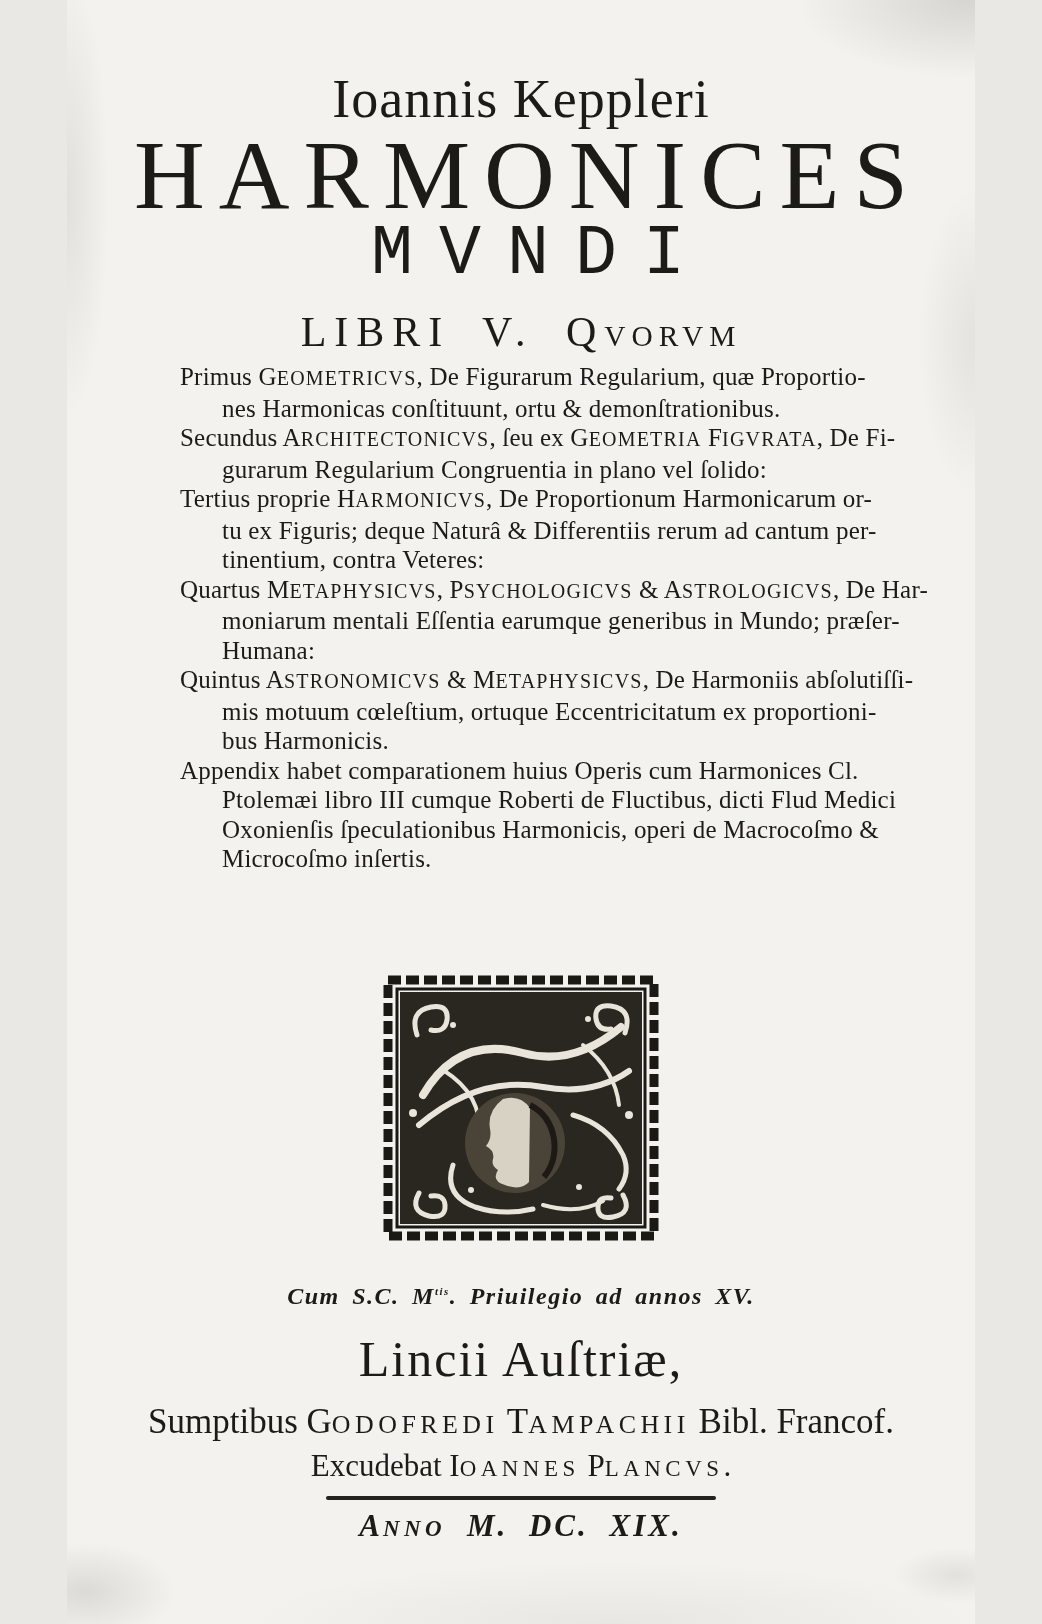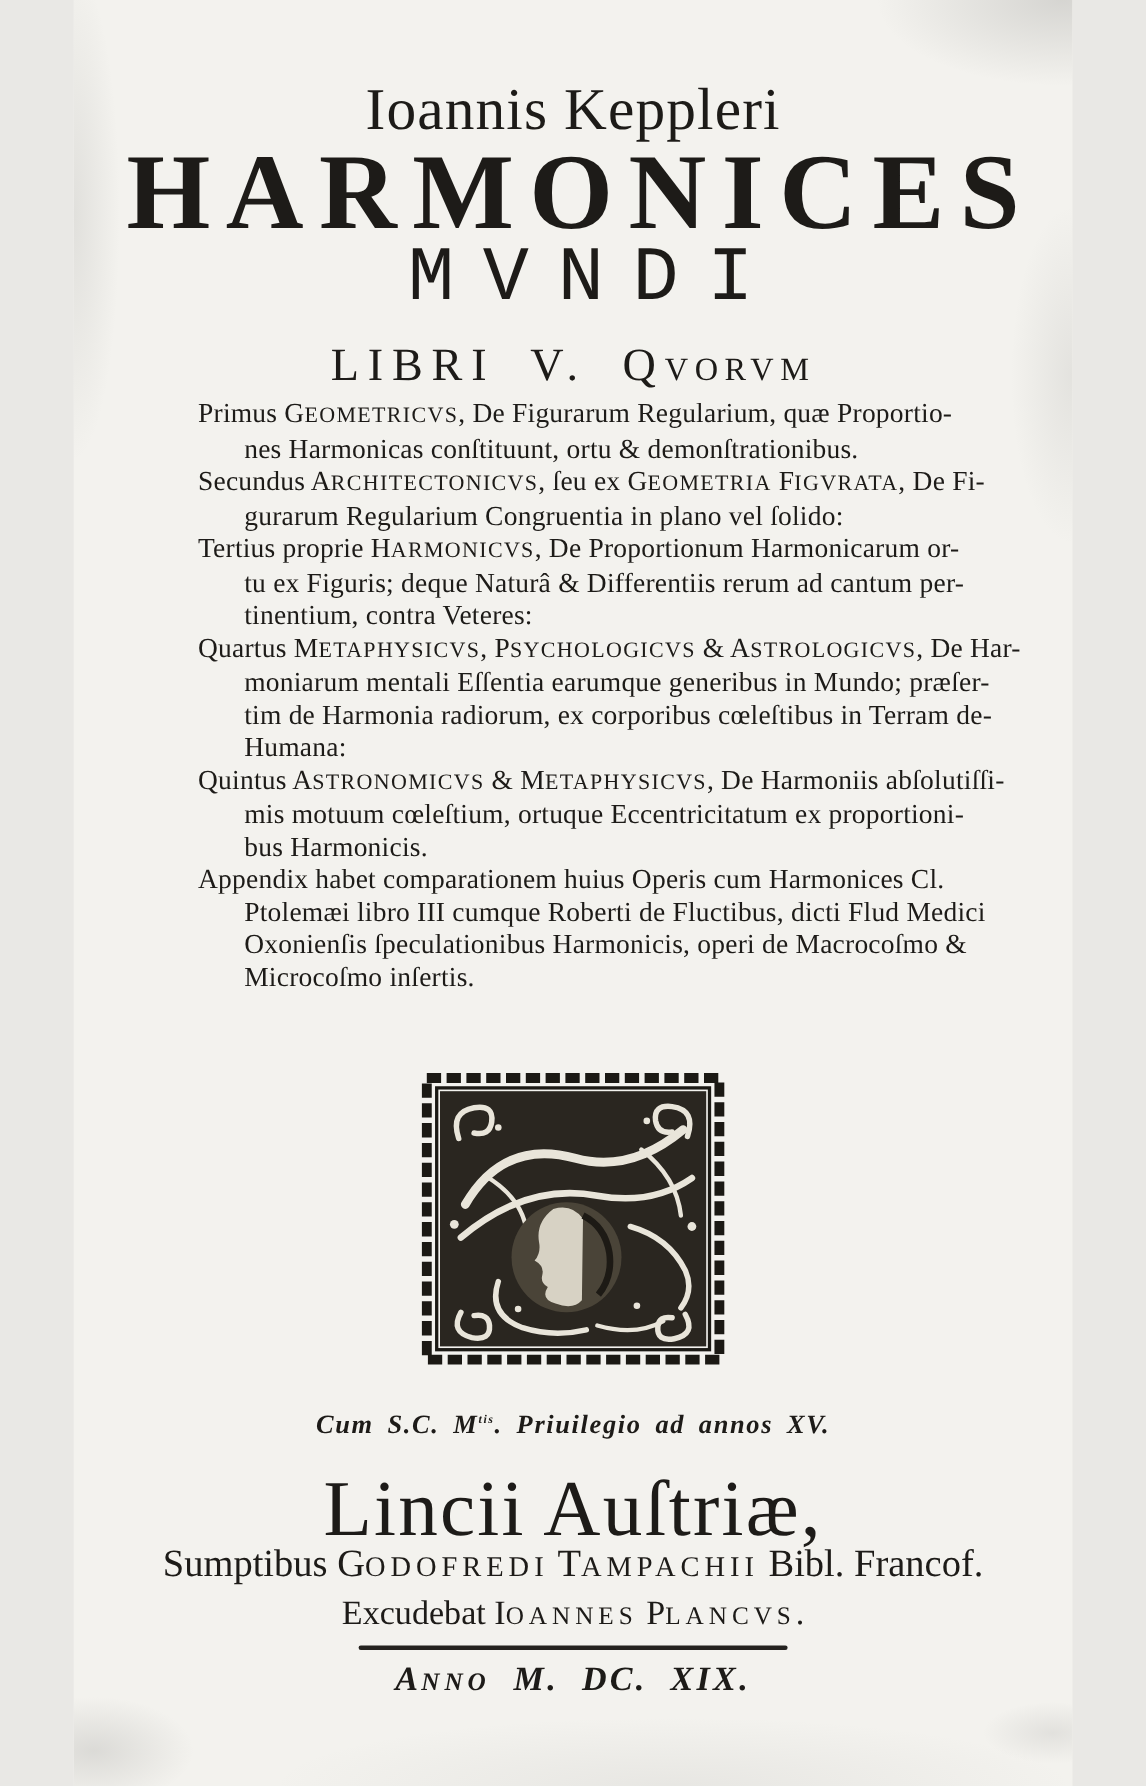--- a/index.html
+++ b/index.html
@@ -18,35 +18,35 @@
     background:
       radial-gradient(ellipse 260px 120px at 99% 0%, rgba(110,110,108,.22), transparent 65%),
       radial-gradient(ellipse 60px 320px at 0% 12%, rgba(120,120,118,.15), transparent 70%),
       radial-gradient(ellipse 130px 70px at 2% 98%, rgba(110,110,108,.18), transparent 70%),
       radial-gradient(ellipse 520px 90px at 60% 100%, rgba(130,130,128,.10), transparent 70%),
       radial-gradient(ellipse 80px 220px at 100% 21%, rgba(120,120,118,.13), transparent 70%),
       radial-gradient(ellipse 90px 40px at 98% 97%, rgba(120,120,118,.14), transparent 70%);
   }
   .centered { position: absolute; left: 0; right: 0; text-align: center; white-space: nowrap; }
   .author   { top: 68px;  font-size: 54px; letter-spacing: 1px; }
-  .t1       { top: 126px; font-size: 98px; letter-spacing: 14px; padding-left: 14px; font-weight: bold; margin: 0; line-height: 1; }
+  .t1       { top: 126px; font-size: 98px; letter-spacing: 14px; padding-left: 14px; font-weight: normal; margin: 0; line-height: 1; }
   .t2       { top: 220px; font-size: 70px; letter-spacing: 26px; padding-left: 40px; line-height: 1; font-family: Liberation Mono, monospace; }
   .libri    { top: 308px; font-size: 42px; letter-spacing: 8px; word-spacing: 14px; }
   .sc2      { font-size: 0.70em; letter-spacing: 6px; }
   .body-block { position: absolute; left: 113px; top: 362px; width: 826px; }
   .bline  { font-size: 25px; line-height: 29.5px; letter-spacing: 0.2px; white-space: nowrap; }
   .cont   { padding-left: 42px; }
   .sc     { font-size: 0.80em; letter-spacing: 1.2px; text-align: right; }
   .ornament { position: absolute; left: 50%; transform: translateX(-50%); top: 975px; }
   .privilege {
     top: 1283px; font-style: italic; font-weight: 700;
     font-size: 24px; letter-spacing: 1.5px; word-spacing: 5px;
   }
   .privilege sup { font-size: 0.45em; }
-  .place    { top: 1330px; font-size: 72px; letter-spacing: 2px; }
+  .place    { top: 1330px; font-size: 50px; letter-spacing: 2px; }
   .publisher{ top: 1402px; font-size: 35px; text-align: center; }
   .printer  { top: 1448px; font-size: 31px; }
   .scb      { font-size: 0.74em; letter-spacing: 4.5px; }
   .rule {
     position: absolute; left: 50%; transform: translateX(-50%);
     top: 1496px; width: 390px; height: 4px;
     background: #24221f; border-radius: 2px;
   }
   .anno {
     top: 1508px; font-style: italic; font-weight: 700;
@@ -70,21 +70,20 @@
   <div class="body-block">
     <div class="bline">Primus G<span class="sc">EOMETRICVS</span>, De Figurarum Regularium, quæ Proportio-</div>
     <div class="bline cont">nes Harmonicas conſtituunt, ortu &amp; demonſtrationibus.</div>
     <div class="bline">Secundus A<span class="sc">RCHITECTONICVS</span>, ſeu ex G<span class="sc">EOMETRIA</span> F<span class="sc">IGVRATA</span>, De Fi-</div>
     <div class="bline cont">gurarum Regularium Congruentia in plano vel ſolido:</div>
     <div class="bline">Tertius proprie H<span class="sc">ARMONICVS</span>, De Proportionum Harmonicarum or-</div>
     <div class="bline cont">tu ex Figuris; deque Naturâ &amp; Differentiis rerum ad cantum per-</div>
     <div class="bline cont">tinentium, contra Veteres:</div>
     <div class="bline">Quartus M<span class="sc">ETAPHYSICVS</span>, P<span class="sc">SYCHOLOGICVS</span> &amp; A<span class="sc">STROLOGICVS</span>, De Har-</div>
     <div class="bline cont">moniarum mentali Eſſentia earumque generibus in Mundo; præſer-</div>
-    <div class="bline cont">tim de Harmonia radiorum, ex corporibus cœleſtibus in Terram de-</div>
     <div class="bline cont">Humana:</div>
     <div class="bline">Quintus A<span class="sc">STRONOMICVS</span> &amp; M<span class="sc">ETAPHYSICVS</span>, De Harmoniis abſolutiſſi-</div>
     <div class="bline cont">mis motuum cœleſtium, ortuque Eccentricitatum ex proportioni-</div>
     <div class="bline cont">bus Harmonicis.</div>
     <div class="bline">Appendix habet comparationem huius Operis cum Harmonices Cl.</div>
     <div class="bline cont">Ptolemæi libro III cumque Roberti de Fluctibus, dicti Flud Medici</div>
     <div class="bline cont">Oxonienſis ſpeculationibus Harmonicis, operi de Macrocoſmo &amp;</div>
     <div class="bline cont">Microcoſmo inſertis.</div>
   </div>
 

